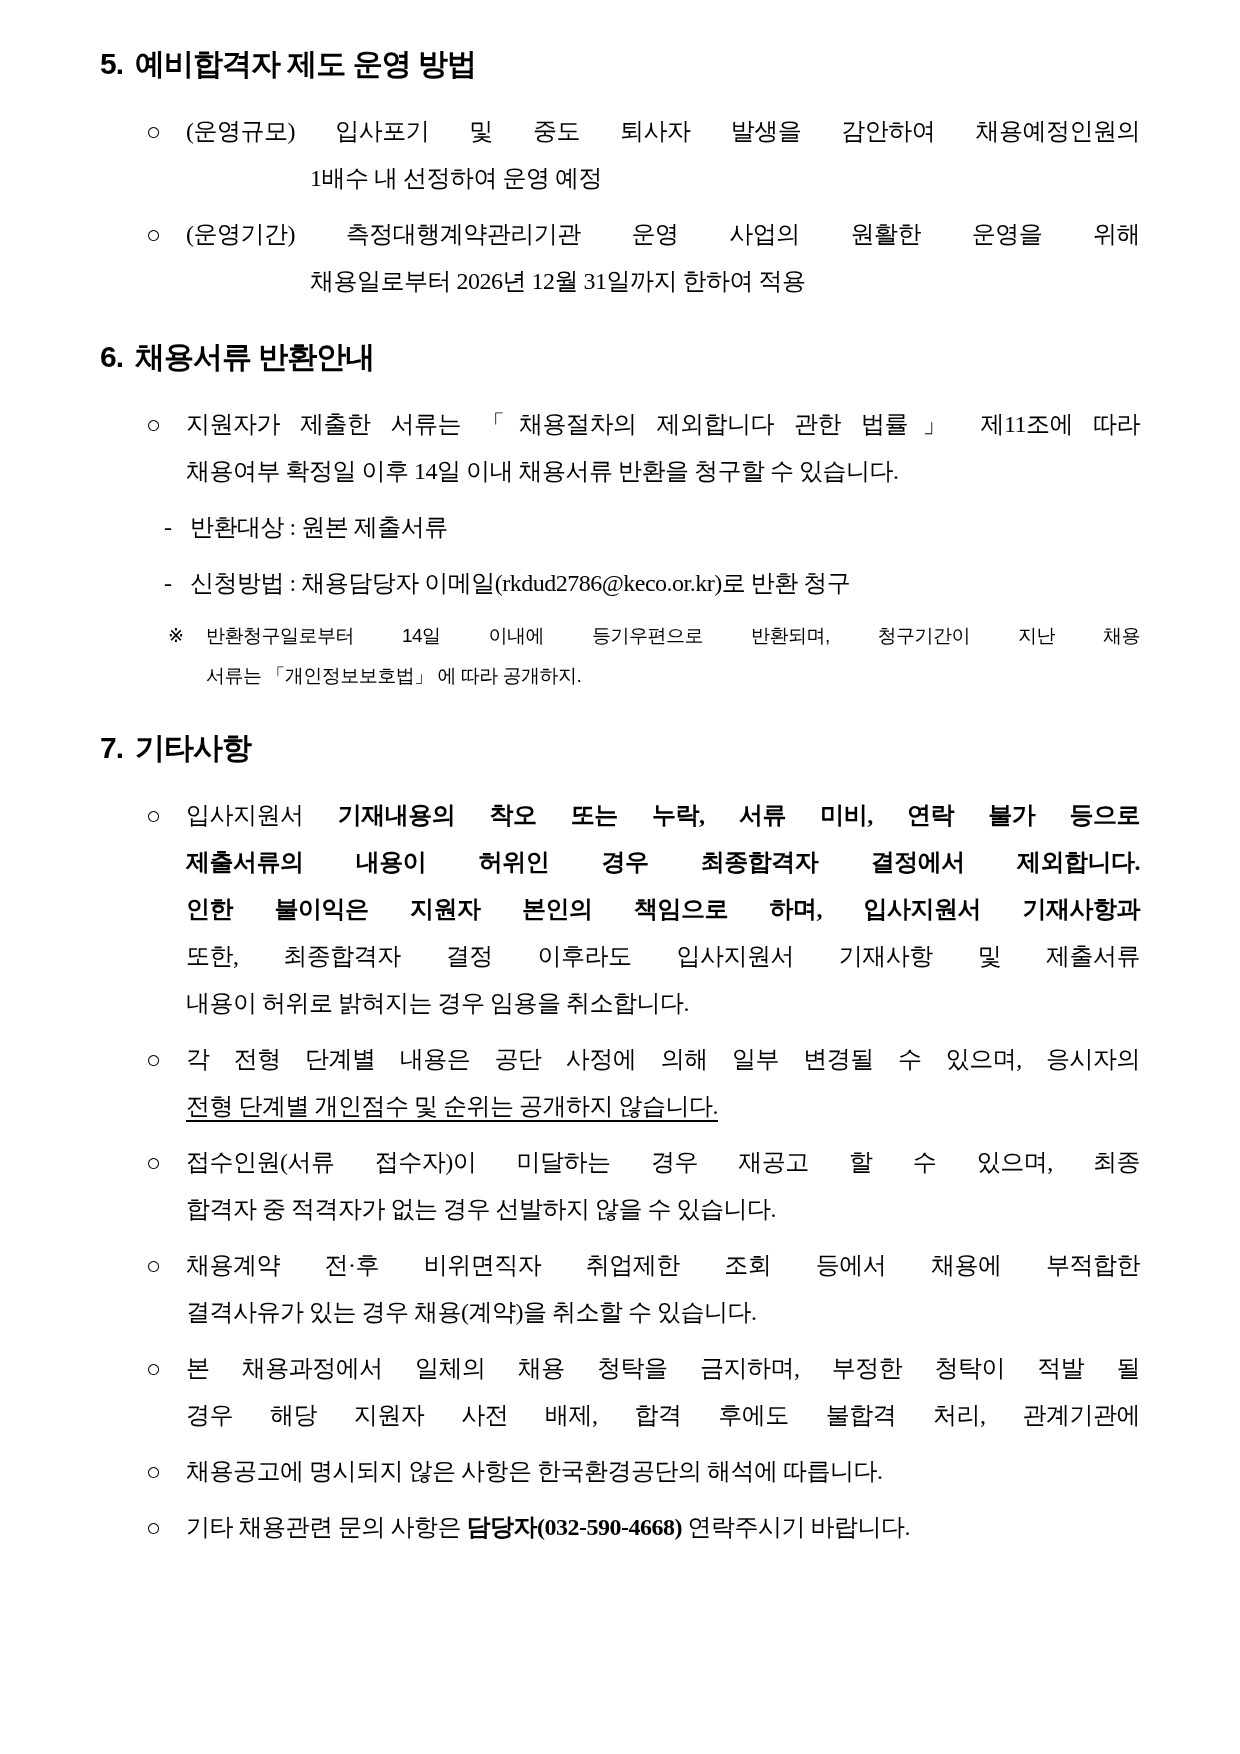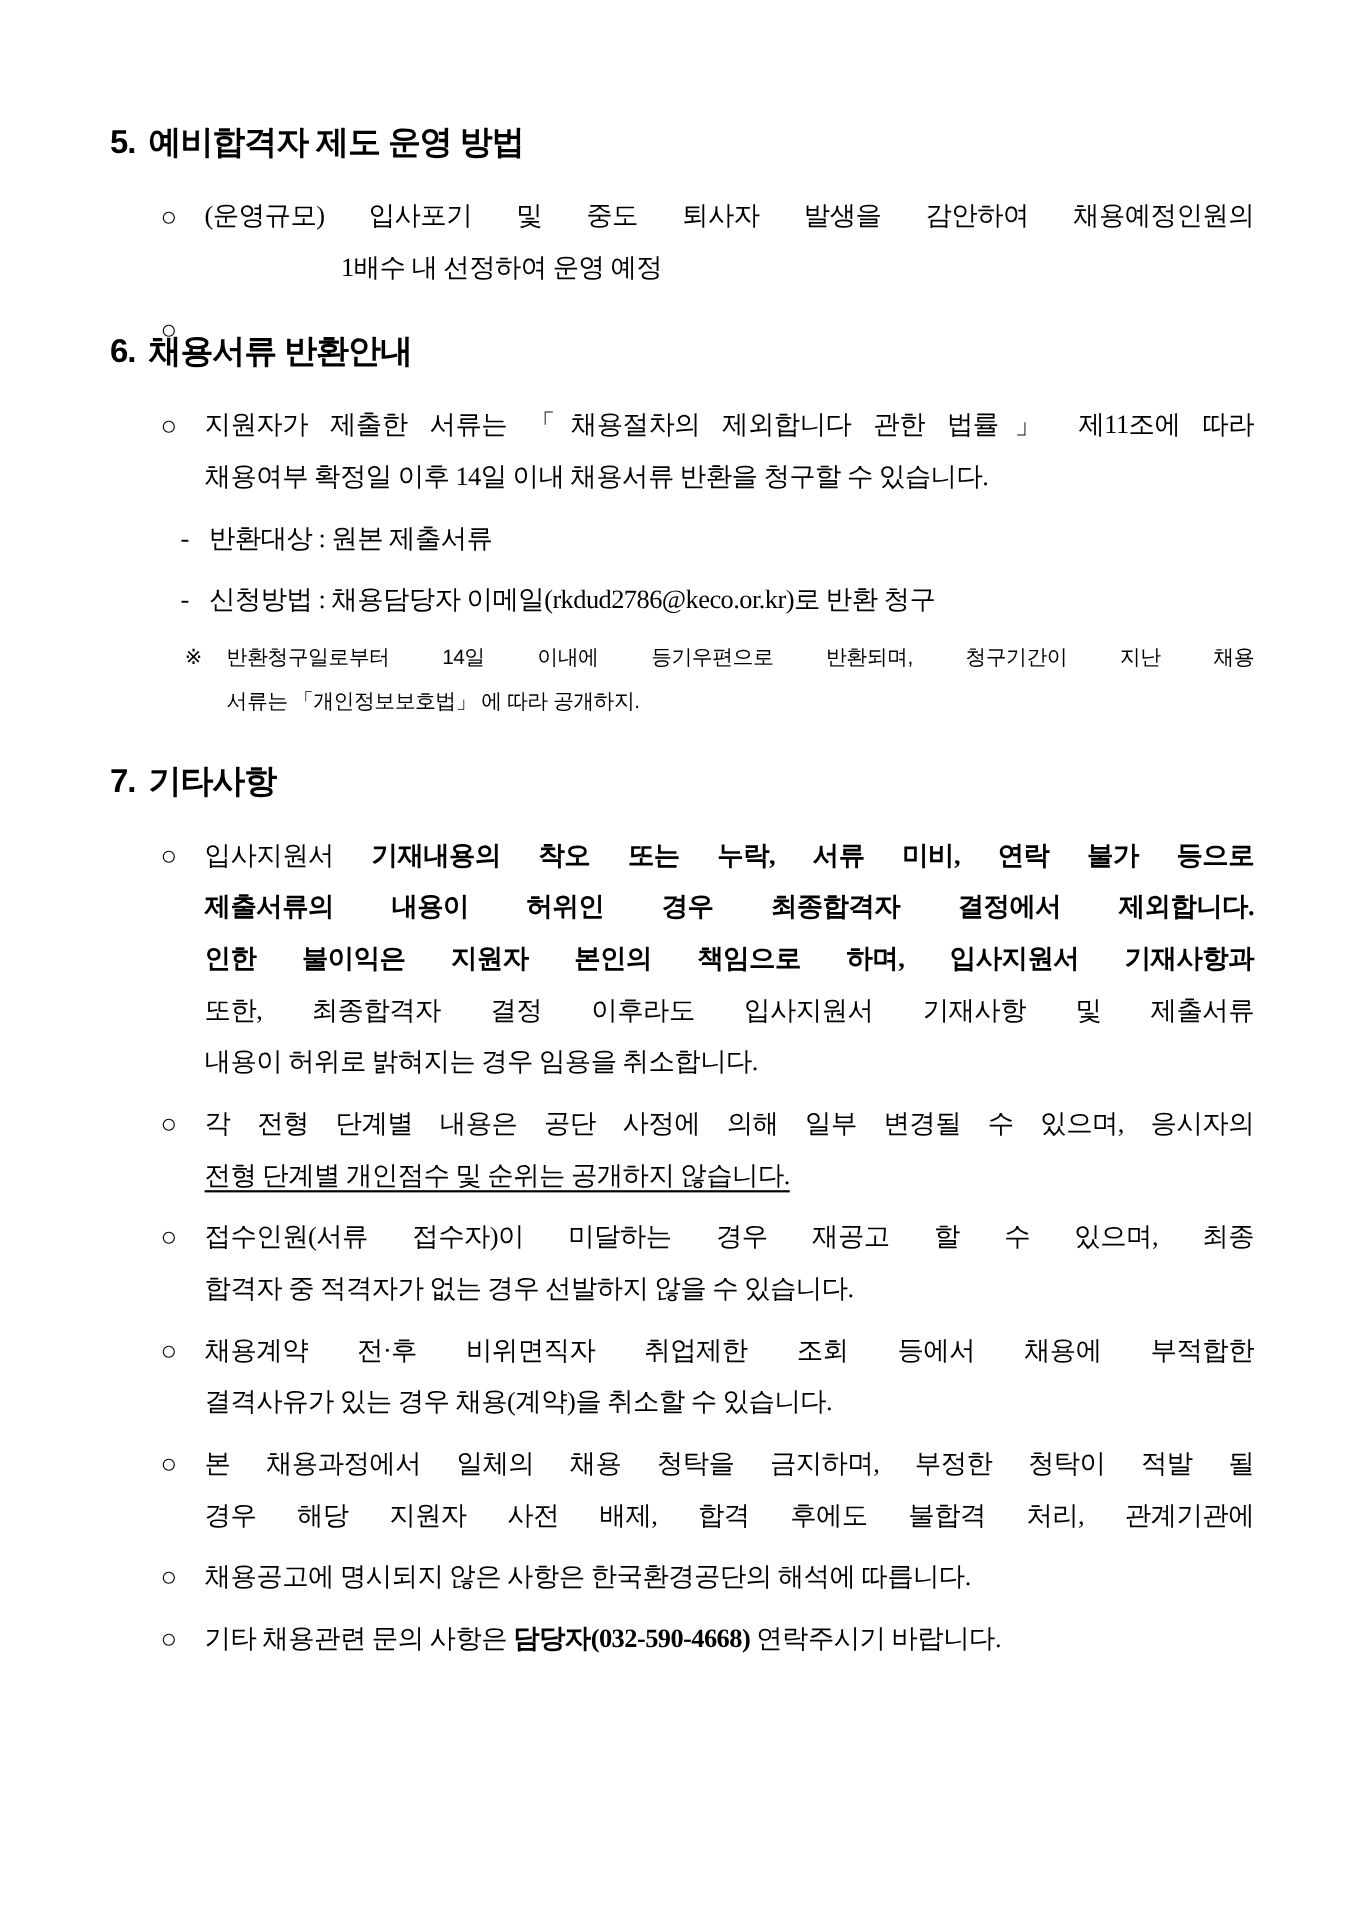--- a/index.html
+++ b/index.html
@@ -8,21 +8,21 @@
   }
   body {
     width: 1240px;
     height: 1754px;
     background: #ffffff;
     color: #000000;
     font-family: "Liberation Serif", "DejaVu Serif", serif;
     overflow: hidden;
   }
   #doc {
-    padding-top: 112px;
+    padding-top: 46px;
     width: 1240px;
   }
   .doc-section + .doc-section {
     margin-top: 34px;
   }
   .heading {
     margin: 0 100px 26px 100px;
     font-family: "Liberation Sans", "DejaVu Sans", sans-serif;
     font-weight: 700;
     font-size: 30px;
@@ -88,20 +88,24 @@
           <span class="marker mk-circle">○</span>
           <span class="line-text"><span class="">(운영규모) 입사포기 및 중도 퇴사자 발생을 감안하여 채용예정인원의</span></span>
         </div>
         <div class="doc-line ind-deep">
           <span class="line-text"><span class="">1배수 내 선정하여 운영 예정</span></span>
         </div>
       </div>
       <div class="doc-item">
         <div class="doc-line ind-text just">
           <span class="marker mk-circle">○</span>
+          <span class="line-text"><span class="">(운영기간) 측정대행계약관리기관 운영  사업의  원활한  운영을  위해</span></span>
+        </div>
+        <div class="doc-line ind-deep">
+          <span class="line-text"><span class="">채용일로부터 2026년 12월 31일까지 한하여 적용</span></span>
         </div>
       </div>
     </section>
     <section class="doc-section">
       <h2 class="heading"><span class="num">6.</span><span>채용서류 반환안내</span></h2>
       <div class="doc-item">
         <div class="doc-line ind-text just">
           <span class="marker mk-circle">○</span>
           <span class="line-text"><span class="">지원자가 제출한 서류는 「채용절차의 제외합니다 관한 법률」 제11조에 따라</span></span>
         </div>

